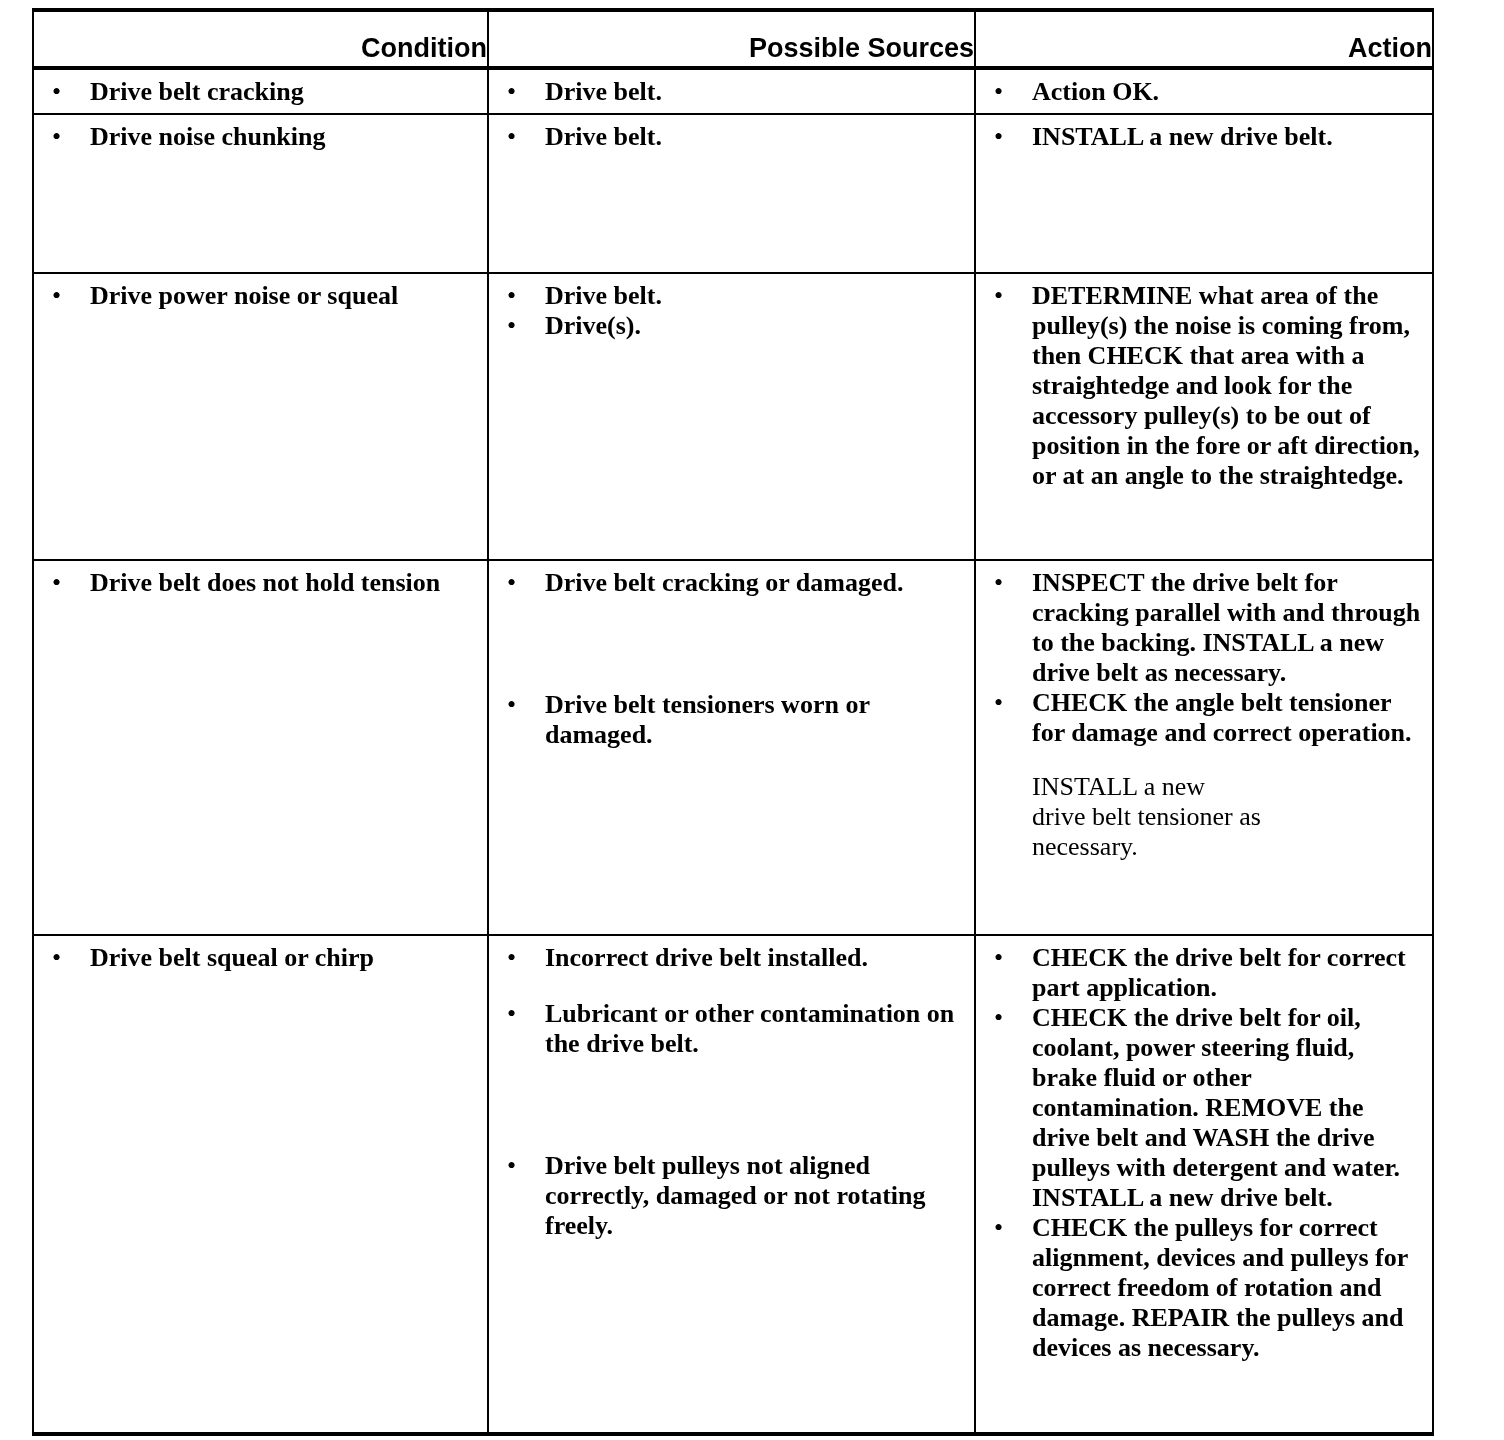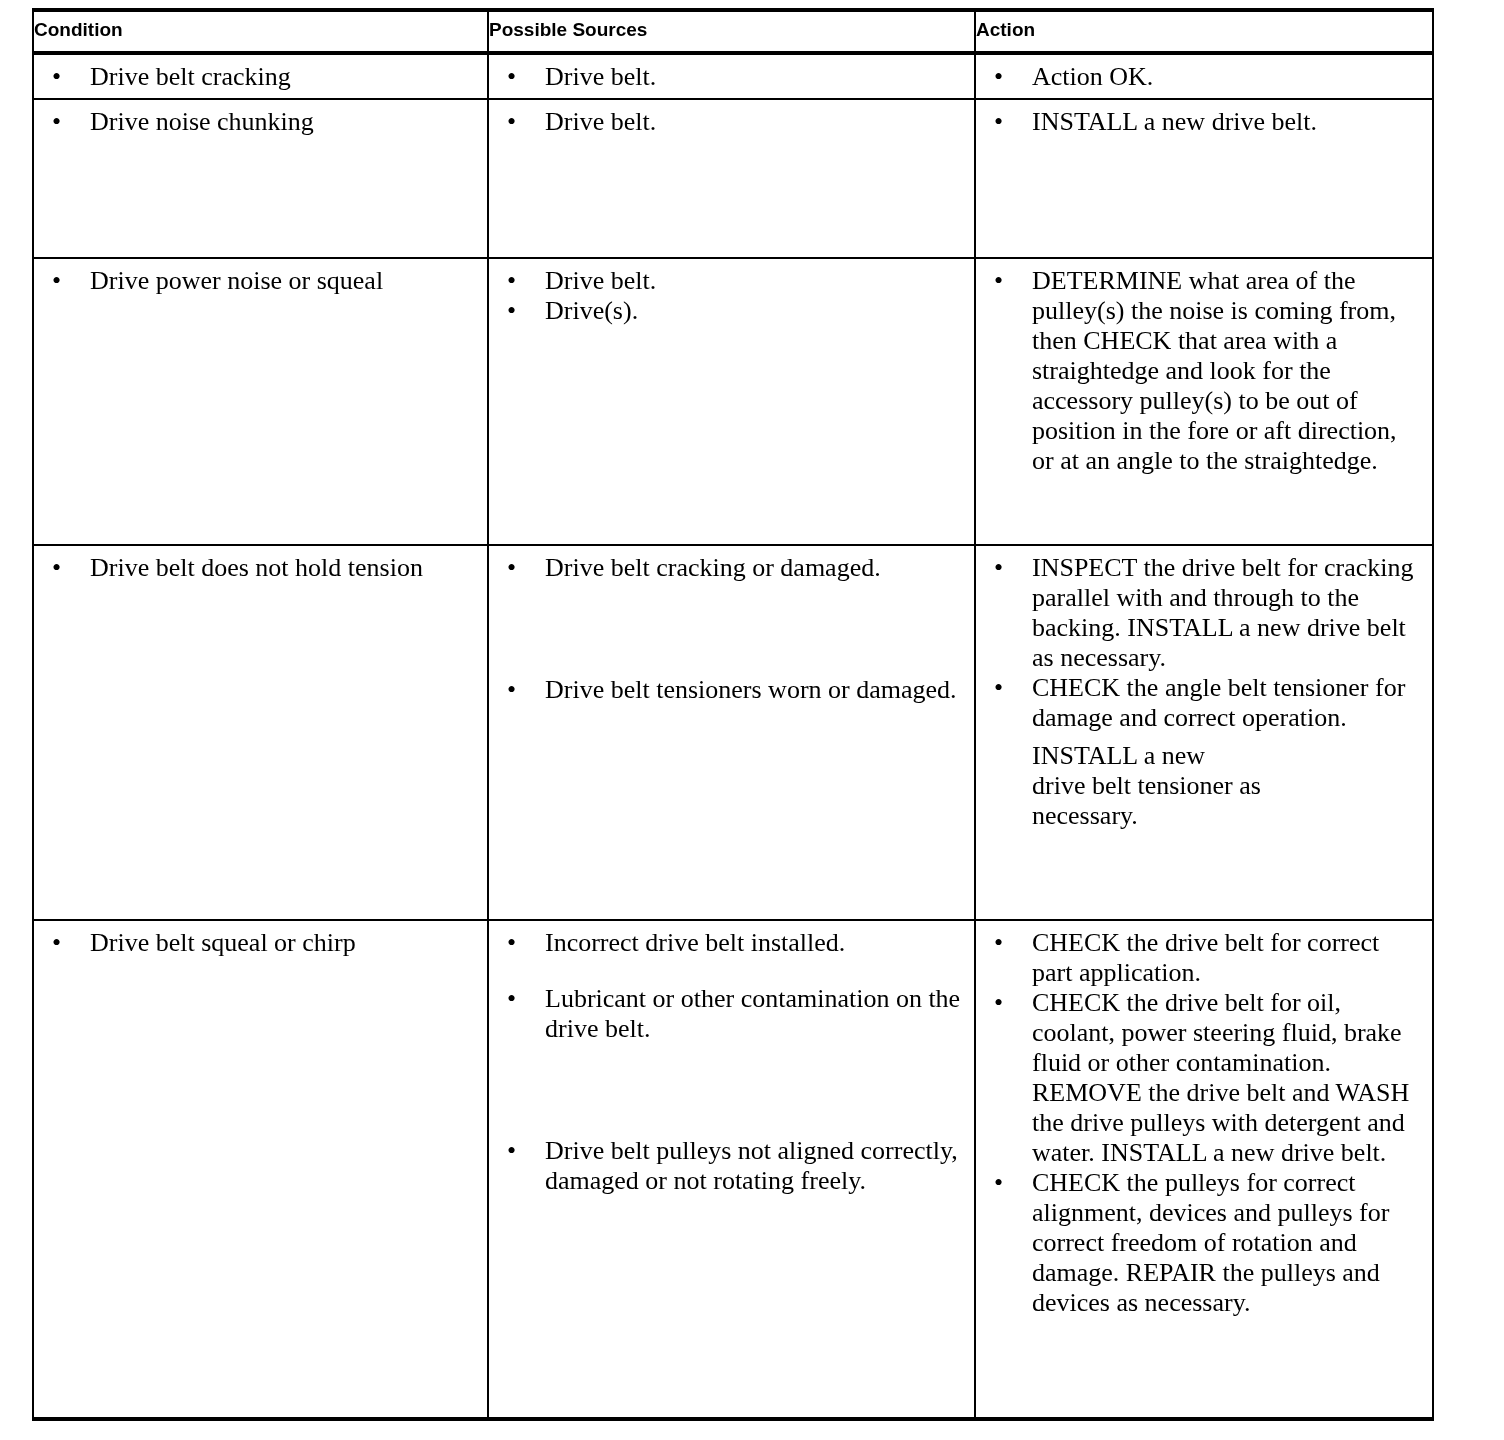--- a/index.html
+++ b/index.html
@@ -47,27 +47,28 @@
   }
 
   
   .diag-table thead th {
     border-top-width: 4px;
     border-bottom-width: 4px;
     height: 39px;
   }
   .hdr-label {
     display: block;
-    text-align: left;
+    text-align: right;
     font-family: "Liberation Sans", "DejaVu Sans", sans-serif;
     font-weight: bold;
-    font-size: 19px;
+    font-size: 27px;
     line-height: 35px;
     letter-spacing: 0px;
     color: #000000;
+    margin-top: 19px;
   }
 
   
   .cell {
     padding: 7px 8px 6px 0;
     min-height: 30px;
   }
 
   
   ul.blist {
@@ -90,31 +91,32 @@
     left: 18px;
     top: 0;
     width: 10px;
     text-align: left;
     font-size: 26px;
     line-height: 30px;
   }
   ul.blist > li > .btext {
     display: block;
     white-space: pre-line;
+    font-weight: bold;
   }
 
   
   li.gap-sm { margin-top: 26px !important; }
   li.gap-lg { margin-top: 92px !important; }
 
   
   .cont {
     display: block;
     white-space: pre-line;
-    margin-top: 8px;
+    margin-top: 24px;
   }
 
   
   tr.r-cracking  td { height: 39px;  }
   tr.r-chunking  td { height: 157px; }
   tr.r-noise     td { height: 285px; }
   tr.r-tension   td { height: 373px; }
   tr.r-squeal    td { height: 496px; }
   tr.r-squeal    td { border-bottom-width: 4px; }
 </style>

